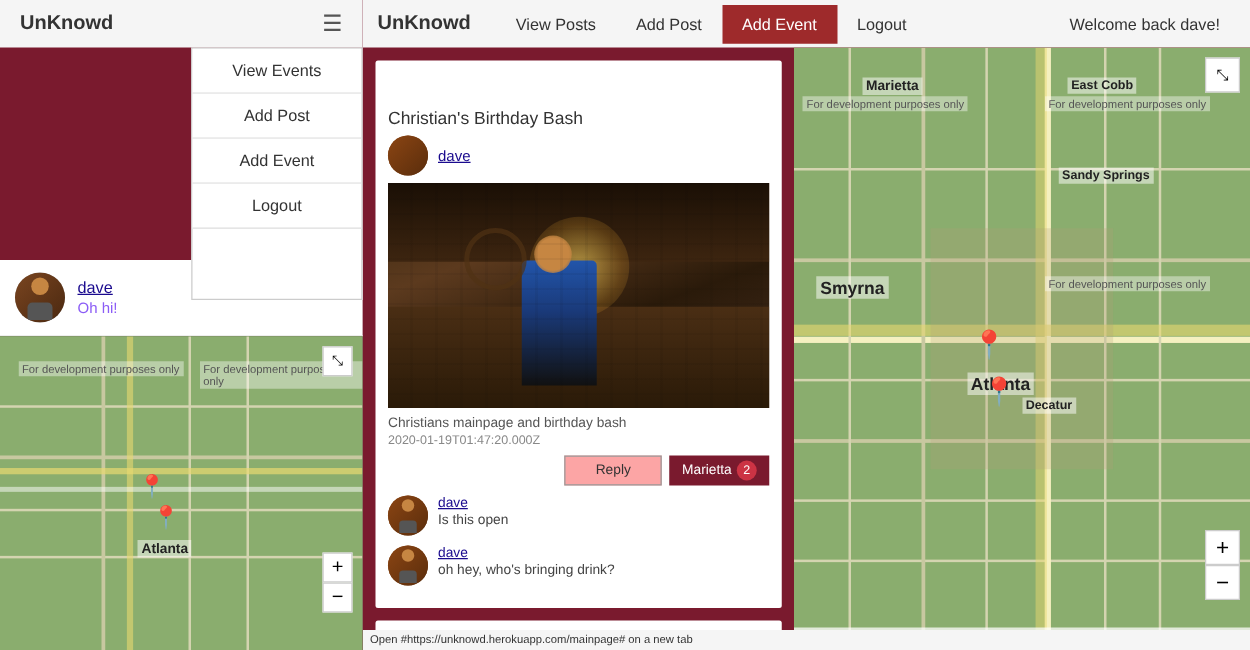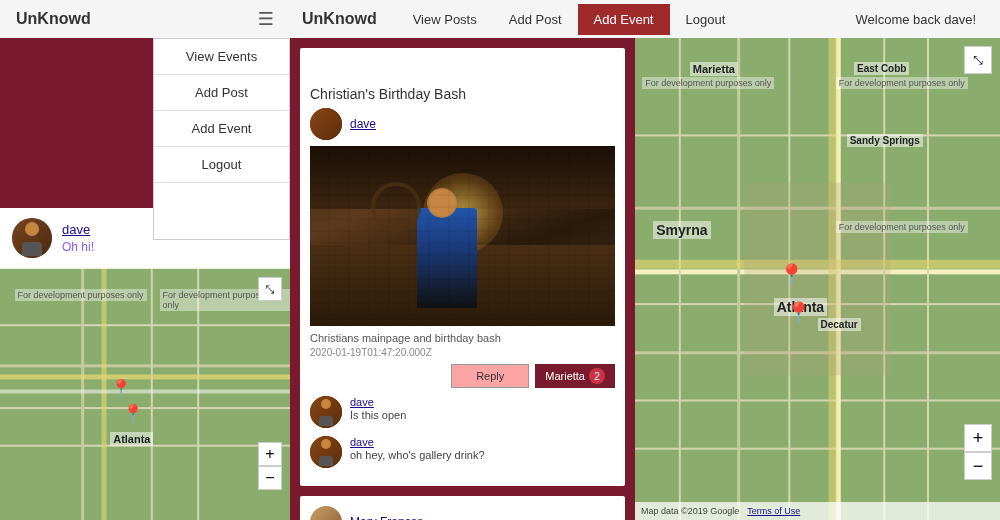--- a/index.html
+++ b/index.html
@@ -673,21 +673,21 @@
 
         <div class="comment">
           <div class="comment-avatar">
             <div style="width:32px;height:32px;border-radius:50%;background:linear-gradient(135deg,#8B4513,#5a2d0c);position:relative;">
               <div style="position:absolute;top:3px;left:50%;transform:translateX(-50%);width:10px;height:10px;background:#c68642;border-radius:50%;"></div>
               <div style="position:absolute;bottom:2px;left:50%;transform:translateX(-50%);width:14px;height:10px;background:#555;border-radius:3px 3px 0 0;"></div>
             </div>
           </div>
           <div class="comment-body">
             <a style="color:#1a0a8e;font-size:11px;text-decoration:underline;display:block;">dave</a>
-            <span class="comment-text">oh hey, who's gallery drink?</span>
+            <span class="comment-text">oh hey, who's bringing drink?</span>
           </div>
         </div>
       </div>
 
       <div class="post-card-small">
         <div class="post-header">
           <div style="width:32px;height:32px;border-radius:50%;background:linear-gradient(135deg,#c8a06a,#8a5a30);flex-shrink:0;"></div>
           <a style="color:#1a0a8e;font-size:12px;text-decoration:underline;">Mary Frances</a>
         </div>
       </div>
@@ -740,13 +740,14 @@
         <button class="big-map-zoom-btn">−</button>
       </div>
 
       <div class="big-map-footer">
         <span>Map data ©2019 Google</span>
         <a>Terms of Use</a>
       </div>
     </div>
   </div>
 
+  <div style="position:absolute;bottom:0;left:290px;right:0;background:#f5f5f5;font-size:9px;color:#333;padding:2px 6px;height:16px;overflow:hidden;white-space:nowrap;">Open #https://unknowd.herokuapp.com/mainpage# on a new tab</div>
 </div>
 
 </body></html>

